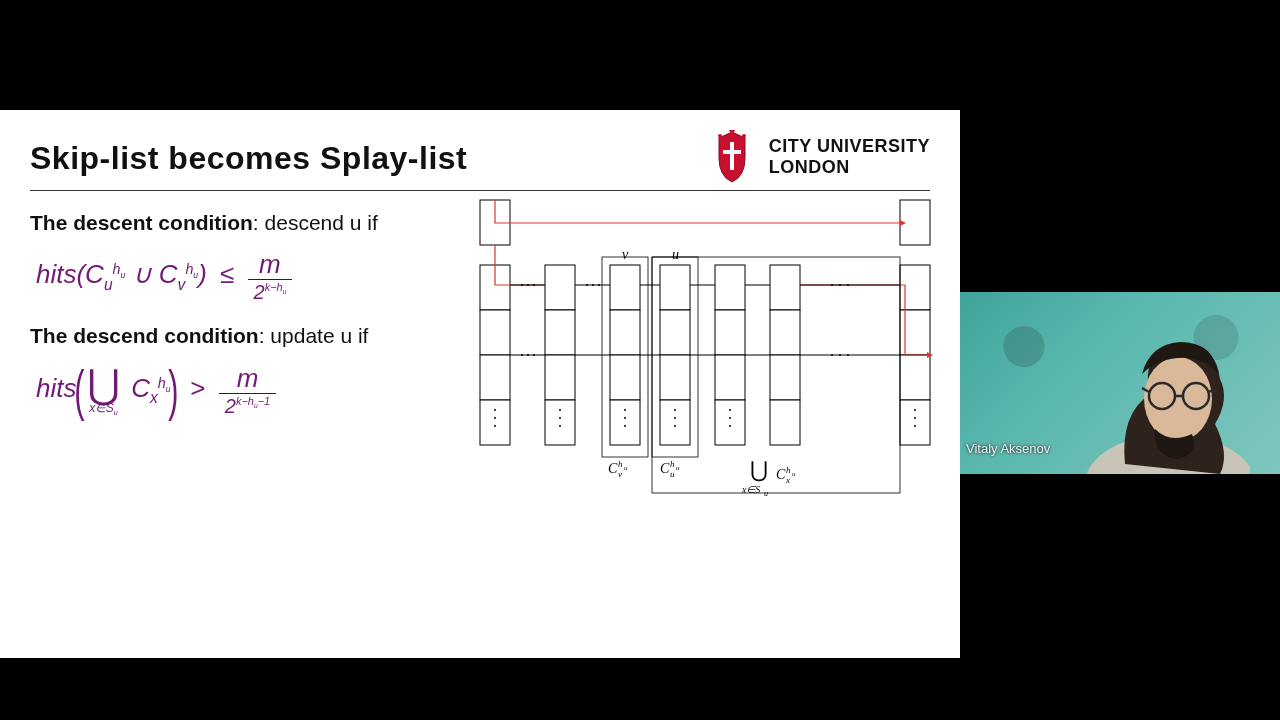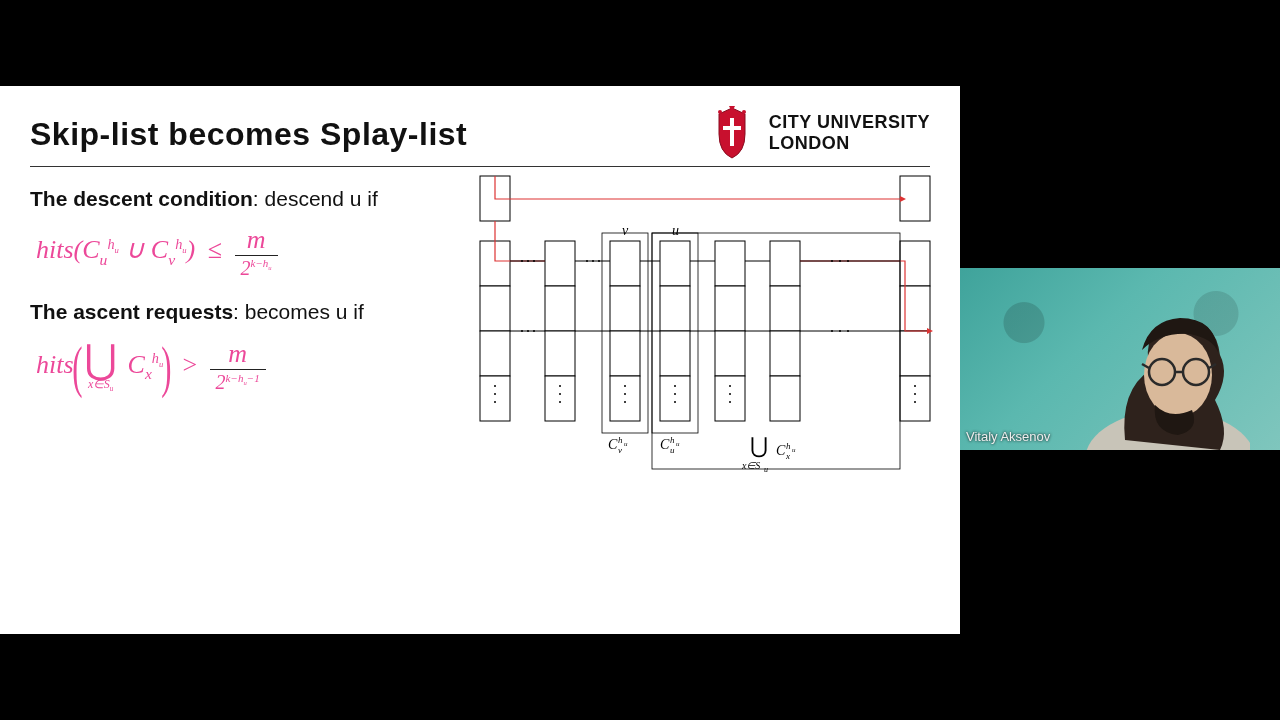--- a/index.html
+++ b/index.html
@@ -8,20 +8,21 @@
     width: 1280px;
     height: 720px;
     background: #000;
     font-family: Arial, Helvetica, sans-serif;
     overflow: hidden;
   }
   .stage {
     position: relative;
     width: 1280px;
     height: 648px;
+    margin-top: 24px;
   }
   .slide {
     position: absolute;
     left: 0;
     top: 86px;
     width: 960px;
     height: 548px;
     background: #fff;
     box-sizing: border-box;
     padding: 24px 30px 10px 30px;
@@ -74,24 +75,24 @@
   }
   .leftcol {
     flex: 0 0 430px;
   }
   .rightcol {
     flex: 1 1 auto;
     position: relative;
     height: 300px;
   }
   .formula {
-    font-family: Liberation Serif, serif;
+    font-family: Liberation Sans, sans-serif;
     font-style: italic;
     font-size: 26px;
-    color: #ec4899;
+    color: #701a75;
     margin: 16px 0 22px 6px;
     line-height: 1;
   }
   .formula .frac {
     display: inline-block;
     vertical-align: middle;
     text-align: center;
     font-style: italic;
   }
   .formula .frac .num { display:block; border-bottom: 1.5px solid #222; padding: 0 6px 2px; }
@@ -138,21 +139,21 @@
   .webcam .person {
     position: absolute;
     right: 30px;
     bottom: 0;
     width: 180px;
     height: 160px;
   }
   .webcam .nametag {
     position: absolute;
     left: 6px;
-    bottom: 6px;
+    bottom: 18px;
     color: #eee;
     font-size: 13px;
     font-family: Arial, sans-serif;
     text-shadow: 0 0 3px #000;
   }
 
   
   .diagram {
     position: absolute;
     left: -20px;
@@ -192,21 +193,21 @@
       <div class="leftcol">
         <div class="body-line">
           <span class="bold">The descent condition</span><span>: descend u if</span>
         </div>
         <div class="formula">
           hits(C<sub>u</sub><sup>h<sub>u</sub></sup> ∪ C<sub>v</sub><sup>h<sub>u</sub></sup>) <span class="le">≤</span>
           <span class="frac"><span class="num">m</span><span class="den">2<sup>k−h<sub>u</sub></sup></span></span>
         </div>
 
         <div class="body-line">
-          <span class="bold">The ascent requests</span><span>: becomes u if</span>
+          <span class="bold">The descend condition</span><span>: update u if</span>
         </div>
         <div class="formula">
           hits<span class="paren">(</span><span class="bigop"><span class="op">⋃</span><span class="below">x∈S<sub>u</sub></span></span> C<sub>x</sub><sup>h<sub>u</sub></sup><span class="paren">)</span> <span class="le">&gt;</span>
           <span class="frac"><span class="num">m</span><span class="den">2<sup>k−h<sub>u</sub>−1</sup></span></span>
         </div>
       </div>
 
       <div class="rightcol">
         <svg class="diagram" viewBox="0 0 500 310">
 

